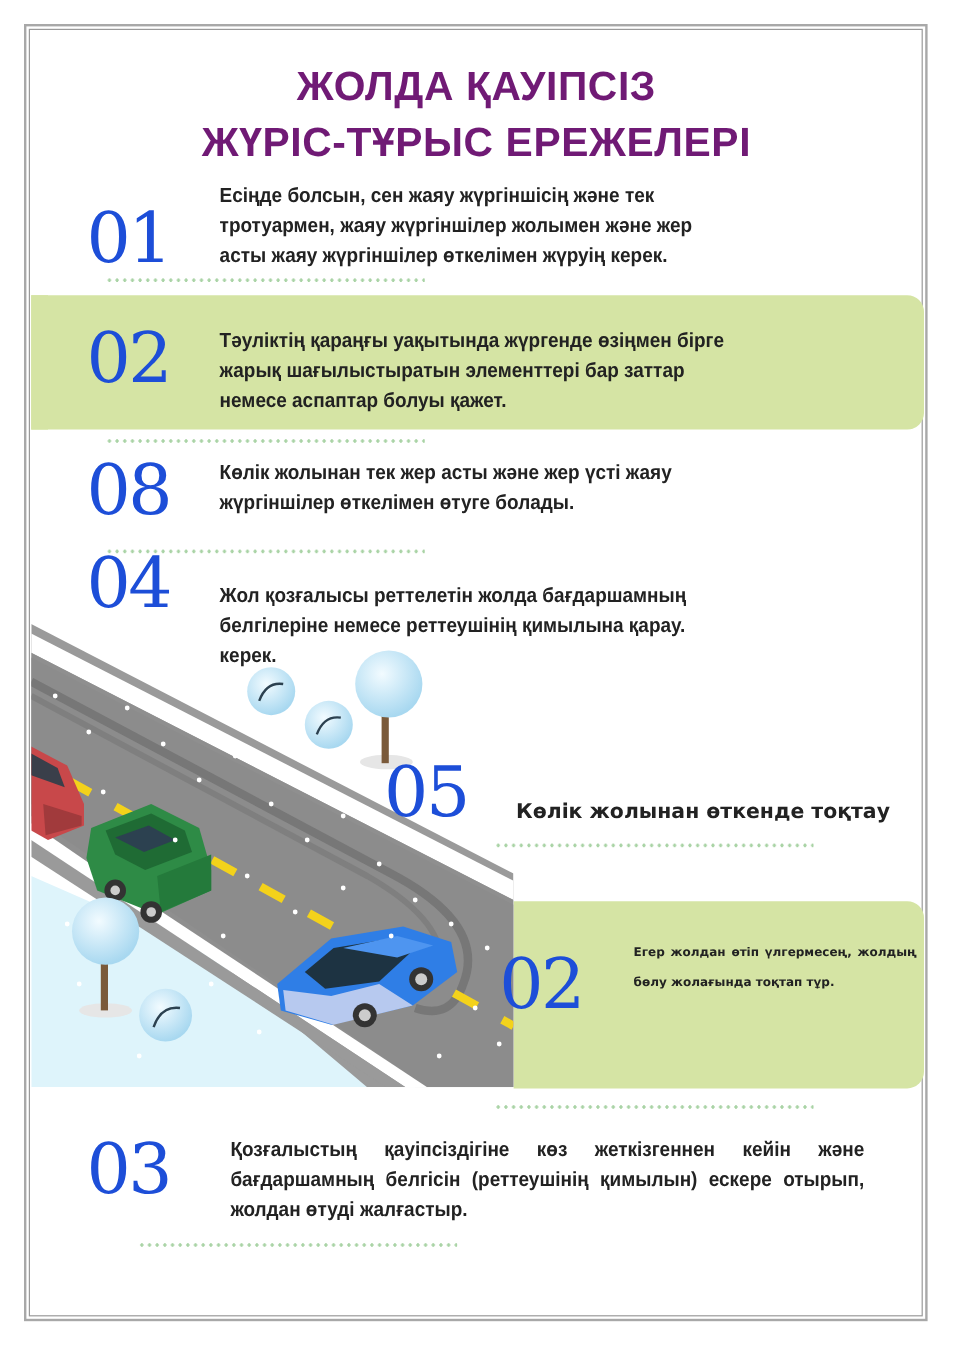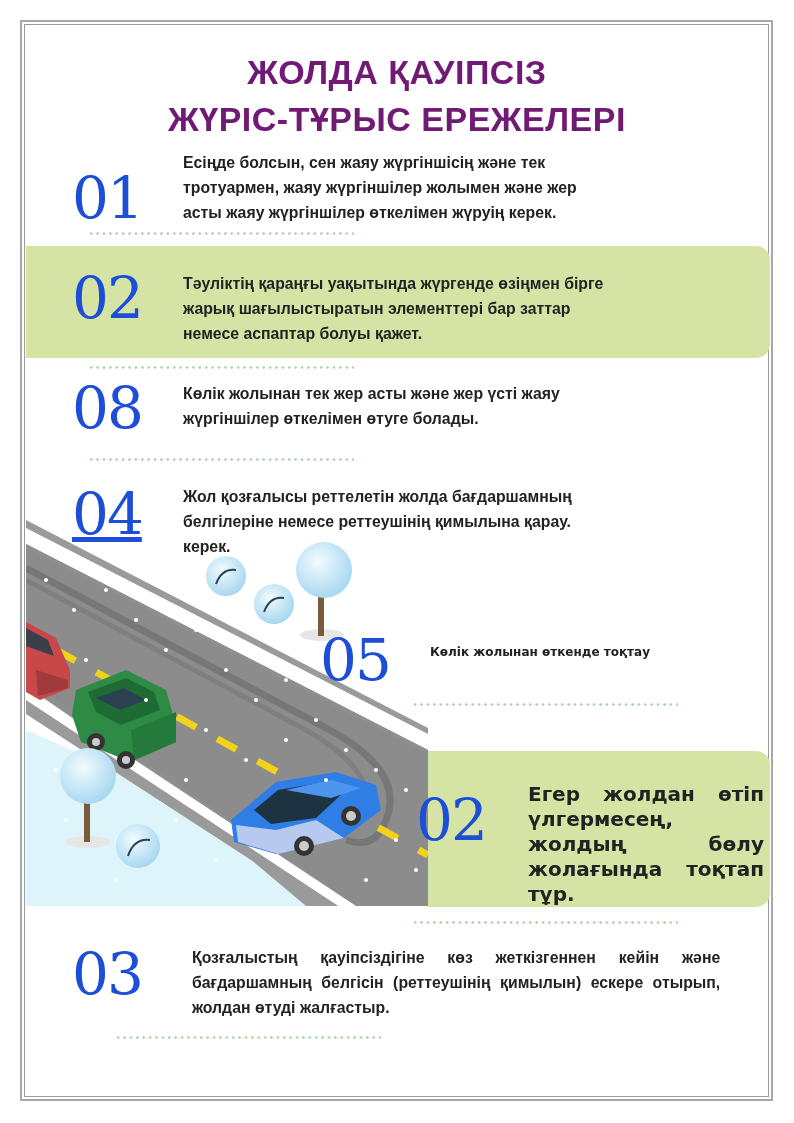--- a/index.html
+++ b/index.html
@@ -191,32 +191,32 @@
 </div>
 <div class="dots" style="left:88px;top:366px;width:266px;"></div>
 
 <div class="num" style="left:72px;top:378px;">08</div>
 <div class="text" style="left:183px;top:381px;">
   <div>Көлік жолынан тек жер асты және жер үсті жаяу</div>
   <div>жүргіншілер өткелімен өтуге болады.</div>
 </div>
 <div class="dots" style="left:88px;top:458px;width:266px;"></div>
 
-<div class="num" style="left:72px;top:484px;text-decoration:underline;">04</div>
+<div class="num" style="left:72px;top:456px;">04</div>
 <div class="text" style="left:183px;top:484px;">
   <div>Жол қозғалысы реттелетін жолда бағдаршамның</div>
   <div>белгілеріне немесе реттеушінің қимылына қарау.</div>
   <div>керек.</div>
 </div>
 
 <div class="num" style="left:320px;top:630px;">05</div>
-<div class="text wide" style="left:430px;top:639px;font-size:12px;line-height:27px;text-align:center;">
+<div class="text wide" style="left:430px;top:664px;font-size:17px;line-height:27px;text-align:center;">
   <div>Көлік жолынан өткенде тоқтау</div>
 </div>
 <div class="dots" style="left:412px;top:703px;width:266px;"></div>
 
 <div class="num" style="left:416px;top:790px;">02</div>
-<div class="text wide justify" style="left:528px;top:782px;width:236px;font-size:20px;line-height:25px;">Егер жолдан өтіп үлгермесең, жолдың бөлу жолағында тоқтап тұр.</div>
+<div class="text wide justify" style="left:528px;top:782px;width:236px;font-size:10px;line-height:25px;">Егер жолдан өтіп үлгермесең, жолдың бөлу жолағында тоқтап тұр.</div>
 <div class="dots" style="left:412px;top:921px;width:266px;"></div>
 
 <div class="num" style="left:72px;top:944px;">03</div>
 <div class="text justify" style="left:192px;top:945px;width:568px;">Қозғалыстың қауіпсіздігіне көз жеткізгеннен кейін және бағдаршамның белгісін (реттеушінің қимылын) ескере отырып,  жолдан өтуді жалғастыр.</div>
 <div class="dots" style="left:115px;top:1036px;width:266px;"></div>
 
 </body></html>

